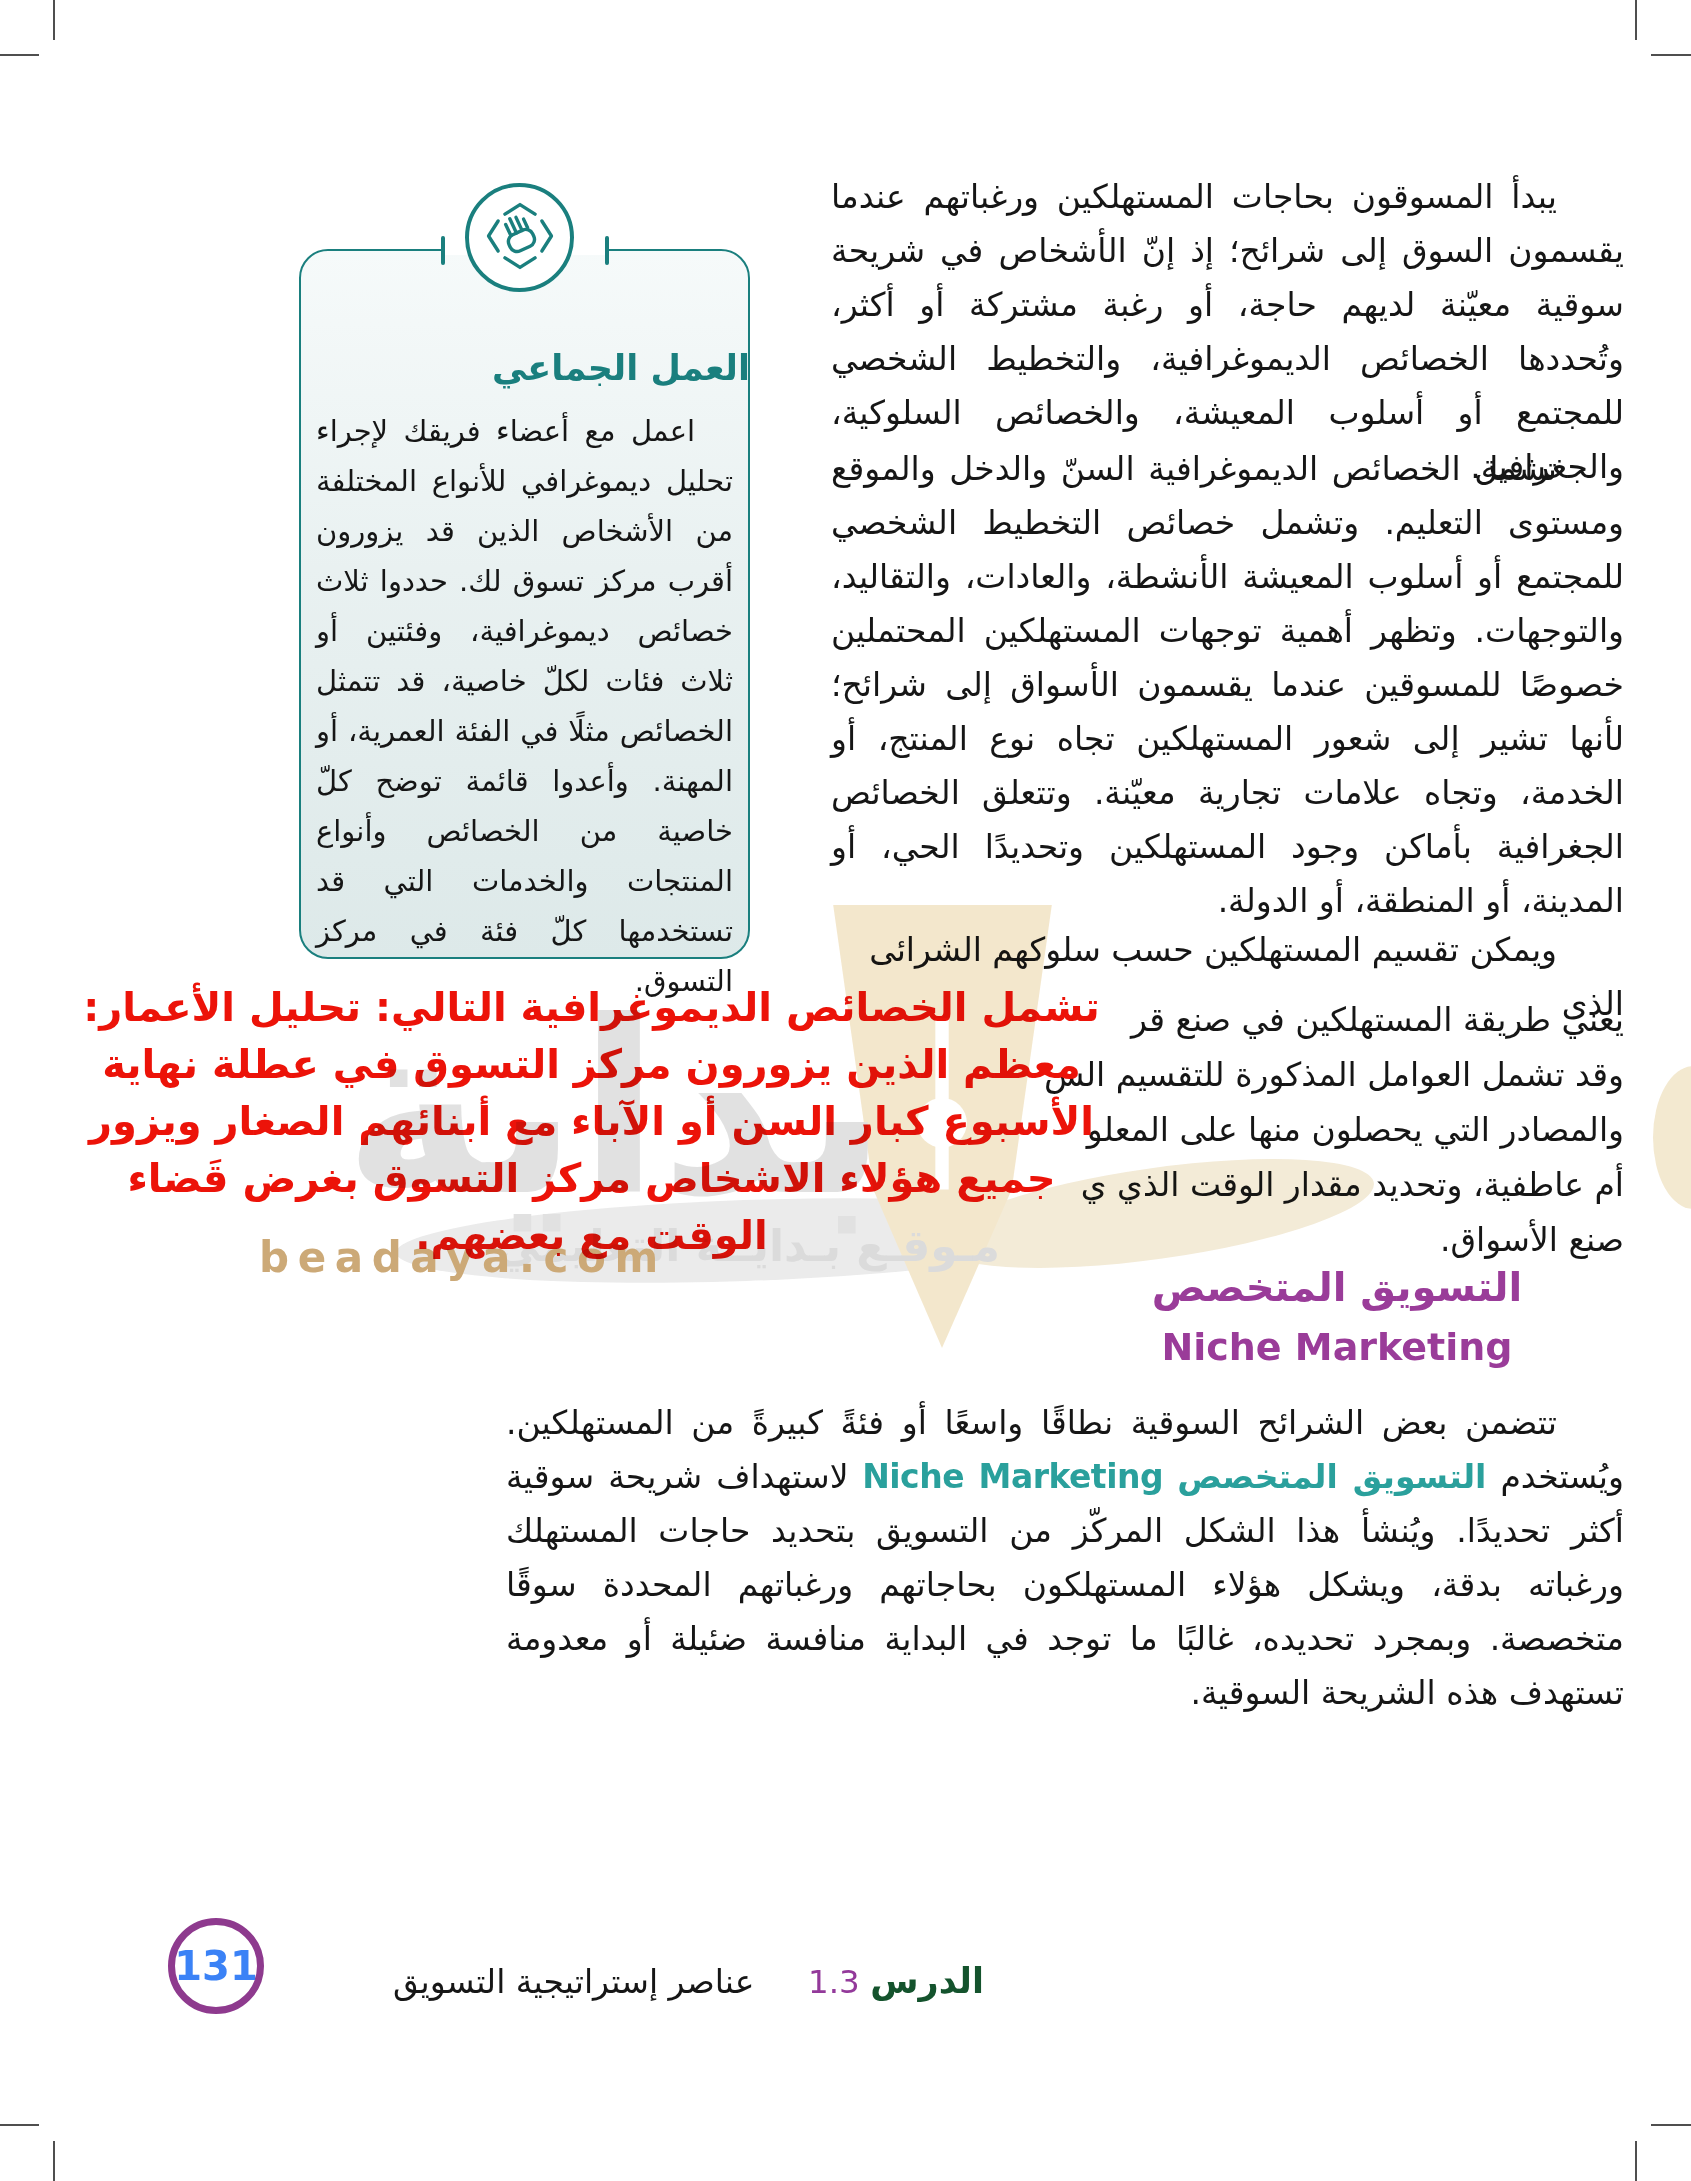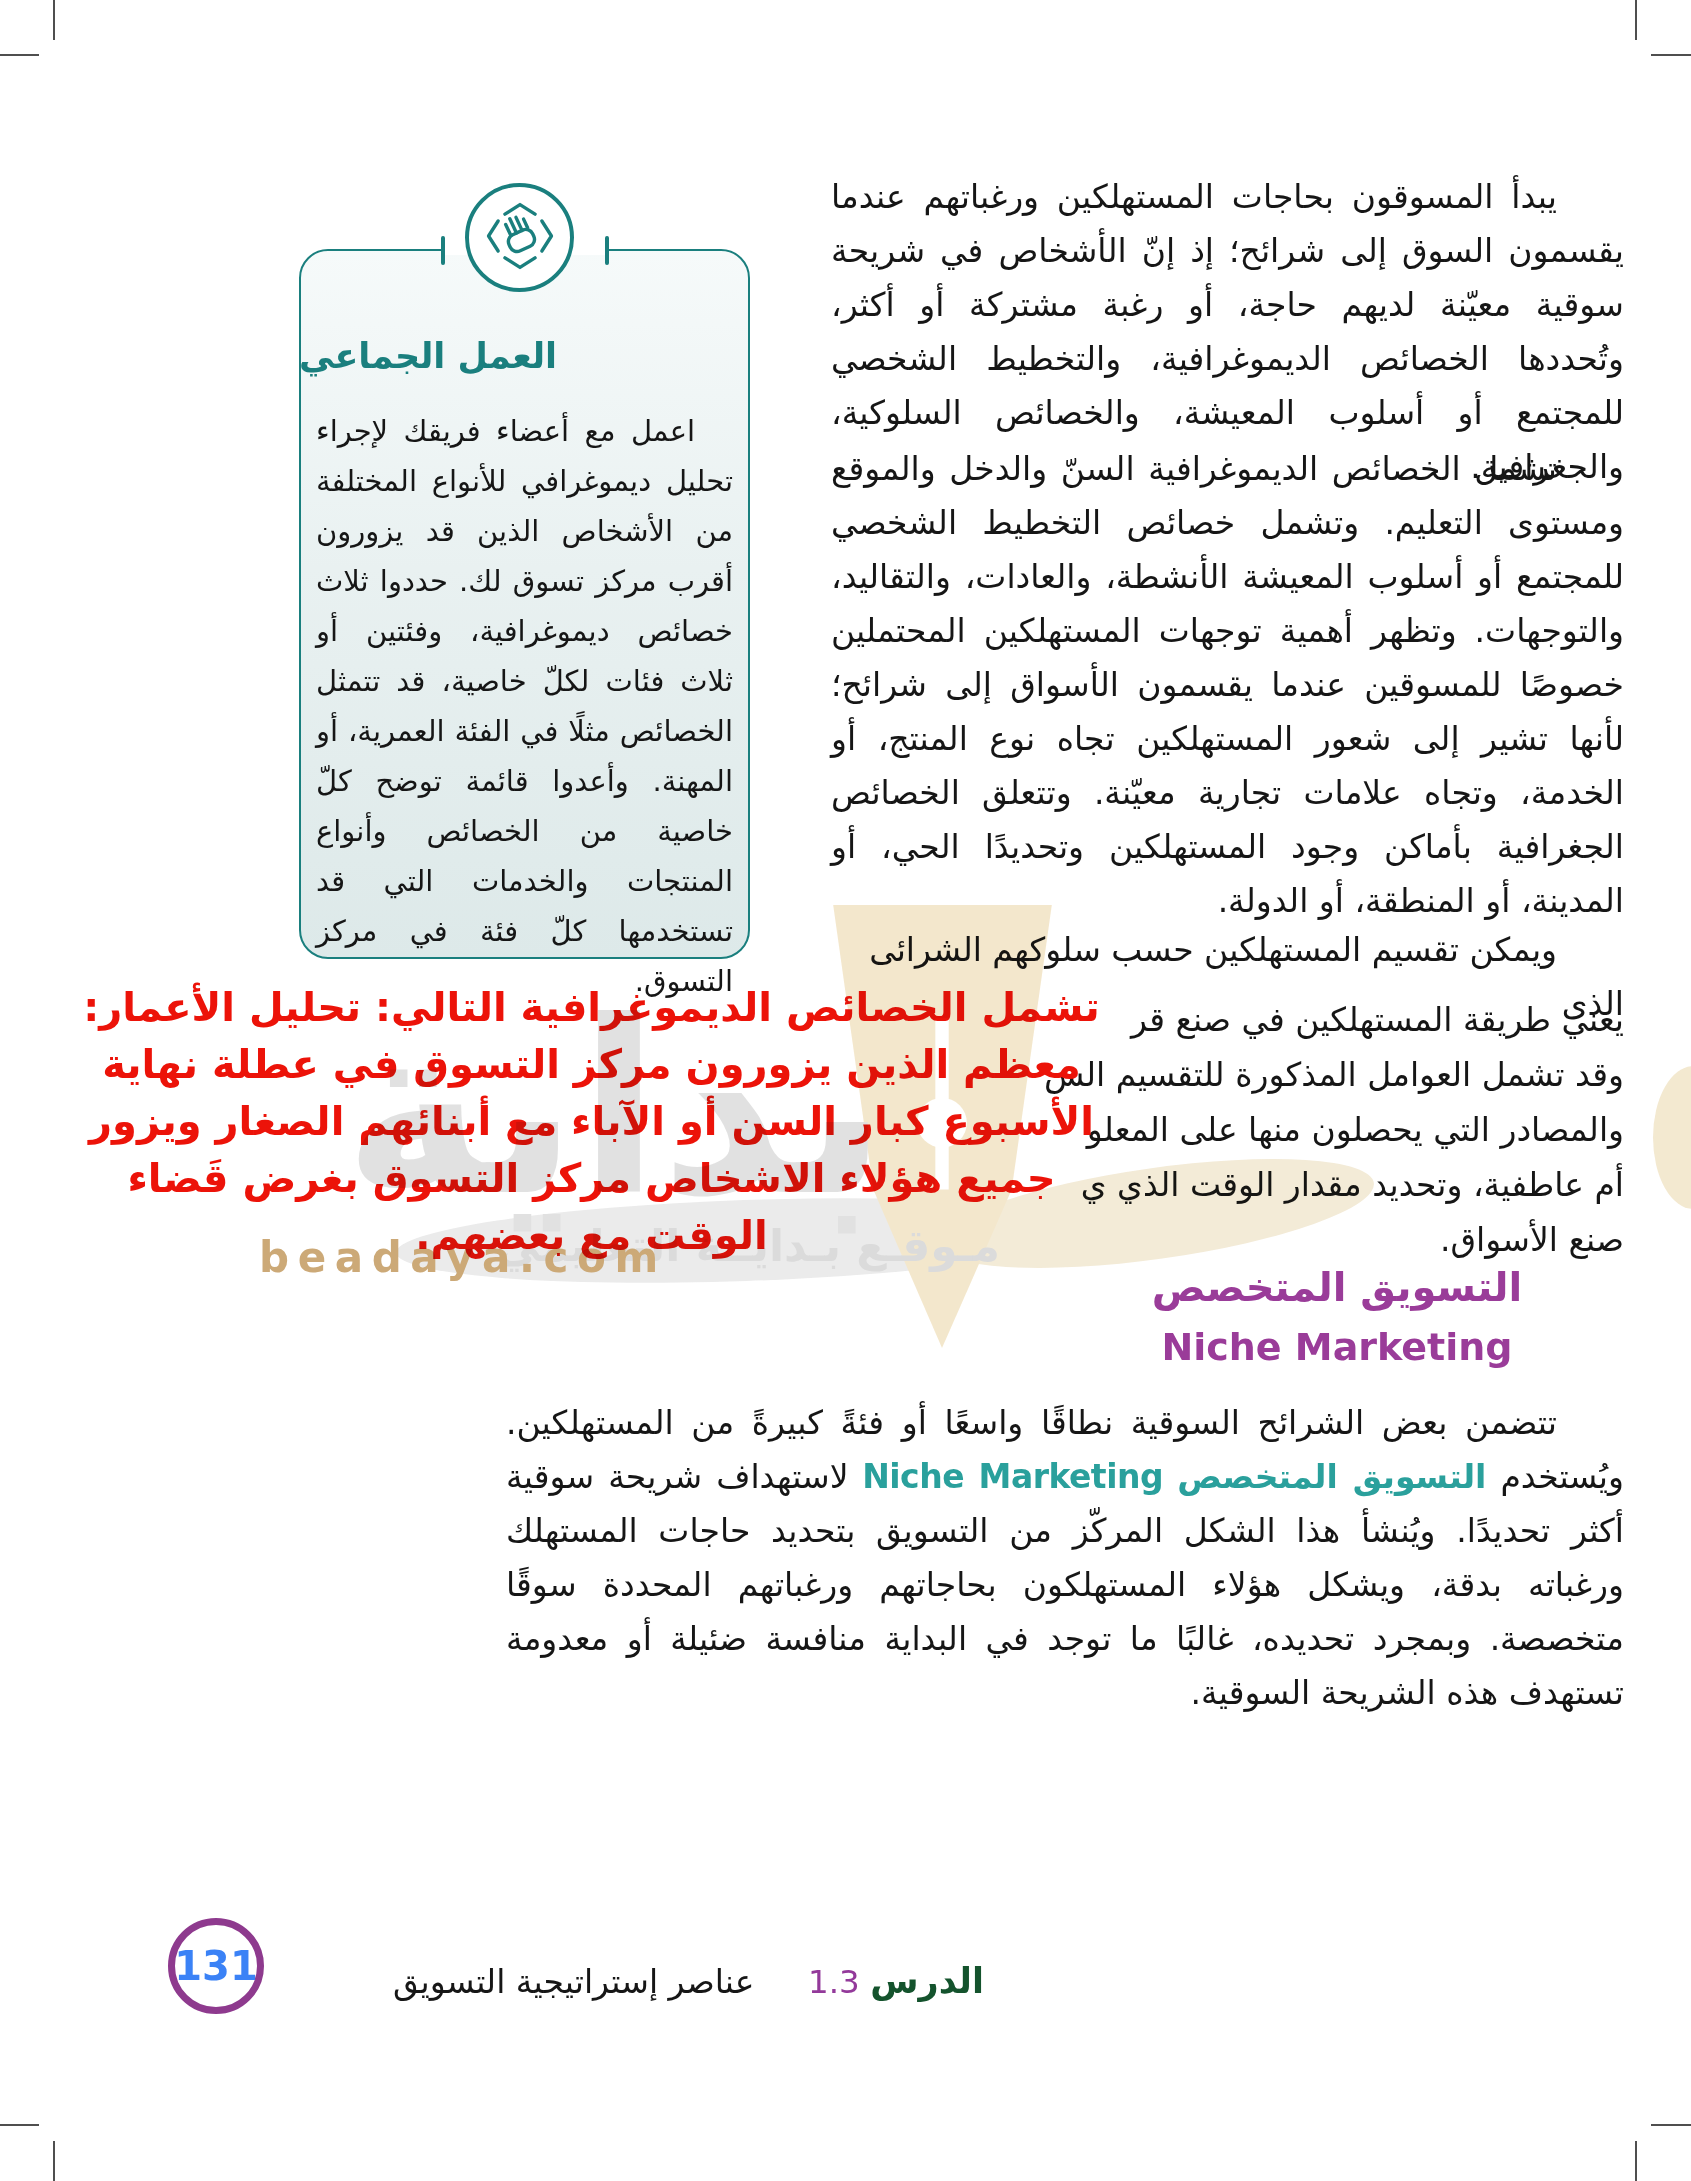--- a/index.html
+++ b/index.html
@@ -55,22 +55,22 @@
     position:absolute;
     left:466px;top:183px;
     width:109px;height:109px;
     border:4.8px solid #1a7f7e;
     border-radius:50%;
     background:#ffffff;
     box-sizing:border-box;
     display:flex;align-items:center;justify-content:center;
   }
   .side-title{
-    position:absolute;left:300px;top:336px;width:451px;
-    text-align:left;
+    position:absolute;left:300px;top:348px;width:451px;
+    text-align:right;
     font-size:35px;font-weight:bold;color:#1a7f7e;
   }
   .side-body{
     position:absolute;left:300px;top:406px;width:451px;
     padding:0 17px;box-sizing:border-box;
     font-size:29px;line-height:50px;
     color:#161616;text-align:justify;text-indent:38px;
   }
   
   .annotation{

